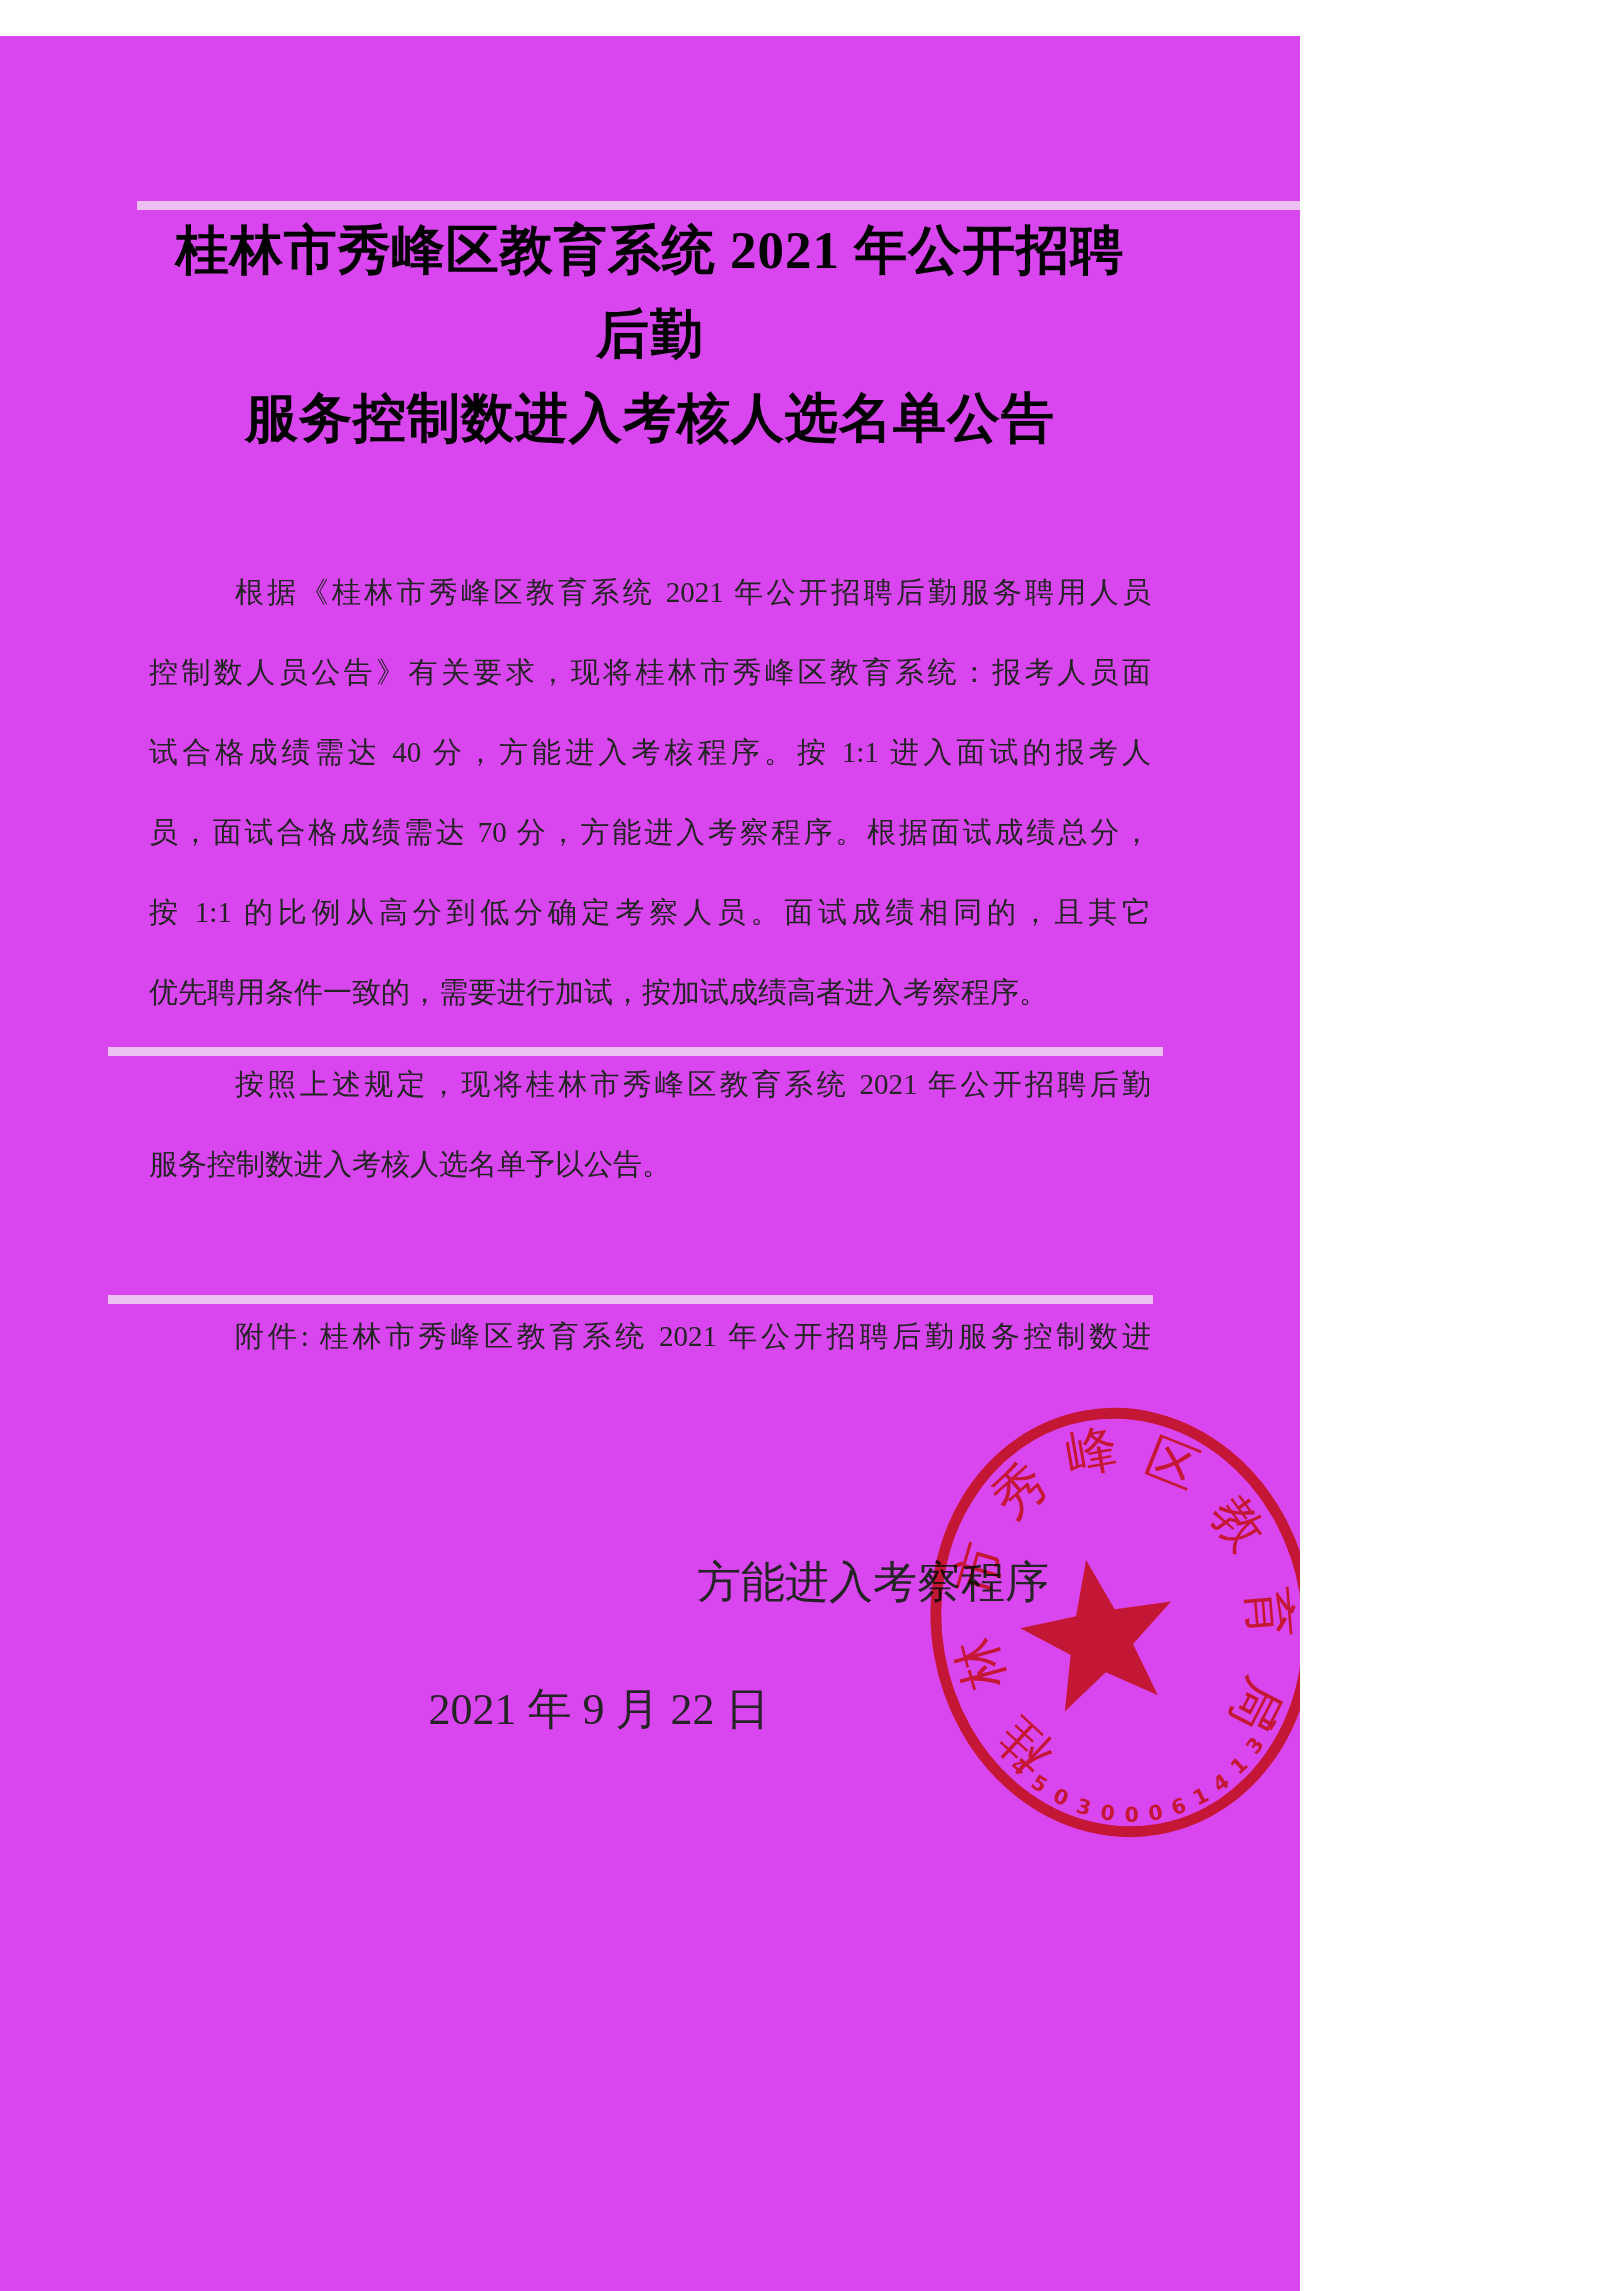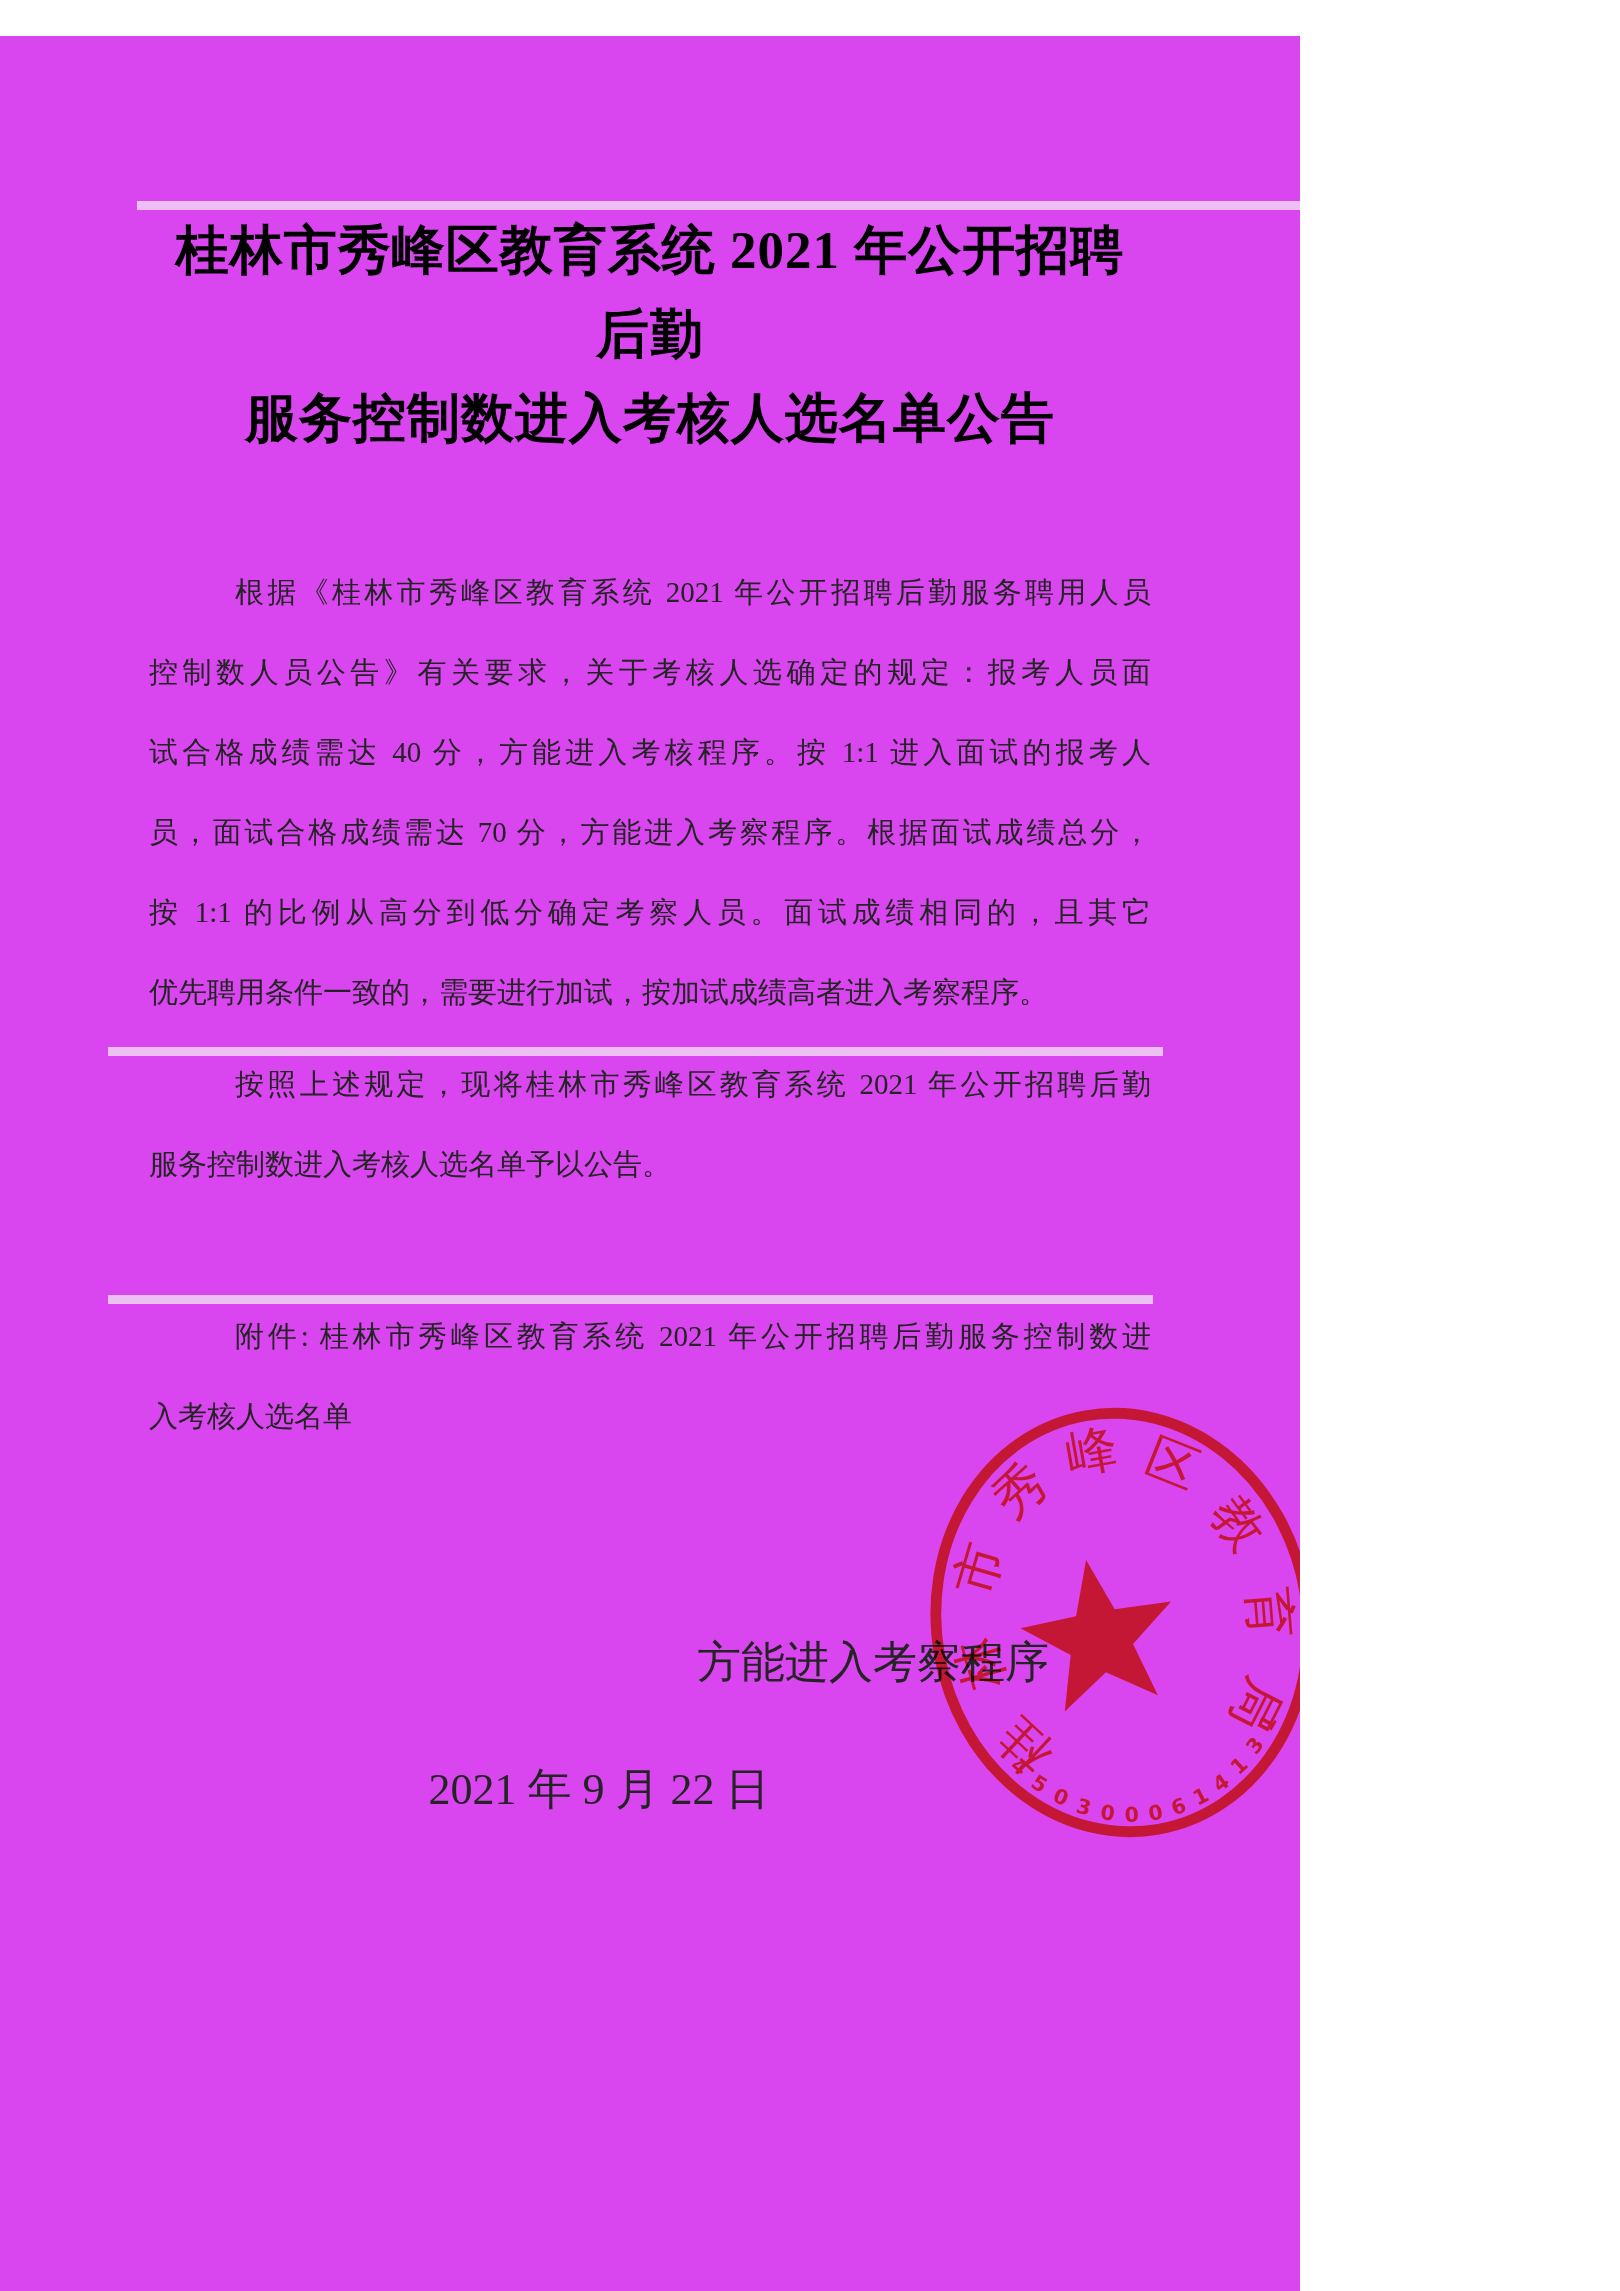--- a/index.html
+++ b/index.html
@@ -86,29 +86,28 @@
   <div class="scan-band band2"></div>
   <div class="scan-band band3"></div>
 
   <h1 class="title">
     <span class="tline">桂林市秀峰区教育系统 2021 年公开招聘后勤</span>
     <span class="tline">服务控制数进入考核人选名单公告</span>
   </h1>
 
   <div class="body-text">
     <div class="line ind">根据《桂林市秀峰区教育系统 2021 年公开招聘后勤服务聘用人员</div>
-    <div class="line">控制数人员公告》有关要求，关于考核人选确定的规定：报考人员面</div>
+    <div class="line">控制数人员公告》有关要求，现将桂林市秀峰区教育系统：报考人员面</div>
     <div class="line">试合格成绩需达 40 分，方能进入考核程序。按 1:1 进入面试的报考人</div>
     <div class="line">员，面试合格成绩需达 70 分，方能进入考察程序。根据面试成绩总分，</div>
     <div class="line">按 1:1 的比例从高分到低分确定考察人员。面试成绩相同的，且其它</div>
     <div class="line end">优先聘用条件一致的，需要进行加试，按加试成绩高者进入考察程序。</div>
     <div class="line ind p2">按照上述规定，现将桂林市秀峰区教育系统 2021 年公开招聘后勤</div>
     <div class="line end">服务控制数进入考核人选名单予以公告。</div>
     <div class="line ind att">附件: 桂林市秀峰区教育系统 2021 年公开招聘后勤服务控制数进</div>
-    <div class="line end">入考核人选名单</div>
   </div>
 
   <div class="sig-block">
     <div class="sig-org">方能进入考察程序</div>
     <div class="sig-date">2021 年 9 月 22 日</div>
   </div>
 
   <div class="seal">
     <svg viewBox="0 0 420 470" width="412" height="461" xmlns="http://www.w3.org/2000/svg">
       <ellipse cx="210" cy="235" rx="189" ry="214" fill="none" stroke-width="11" stroke="#e64328"></ellipse>

